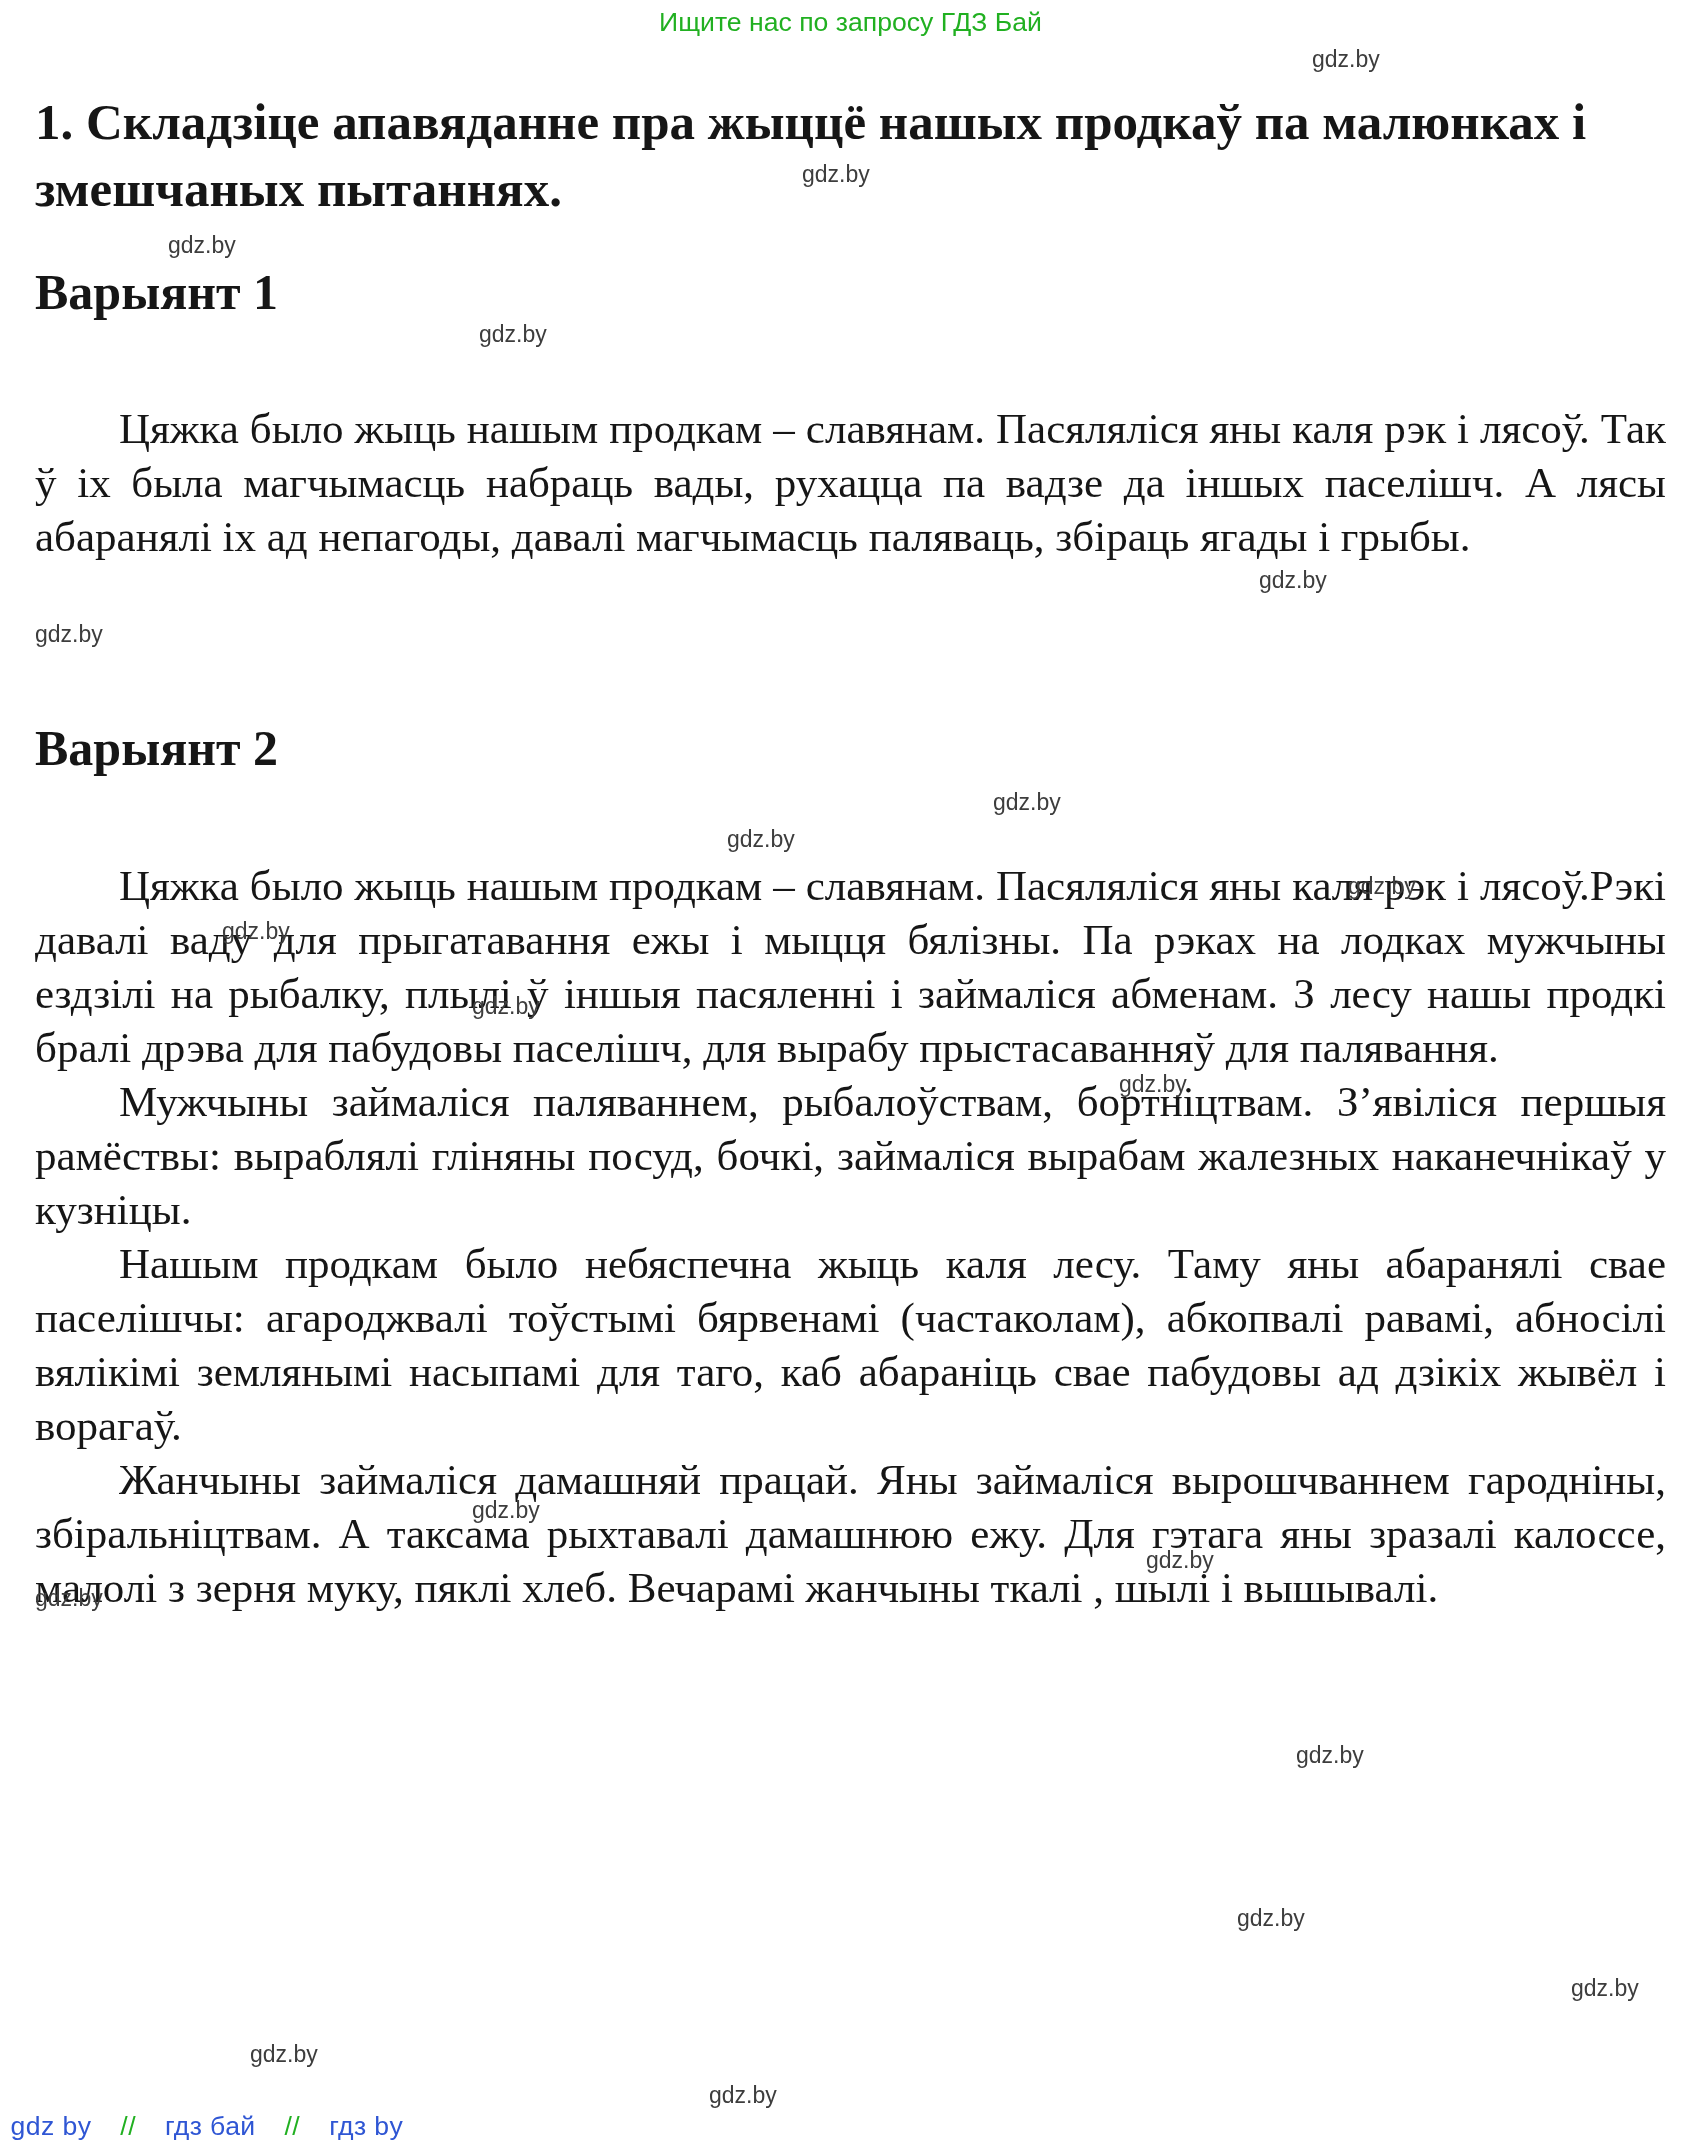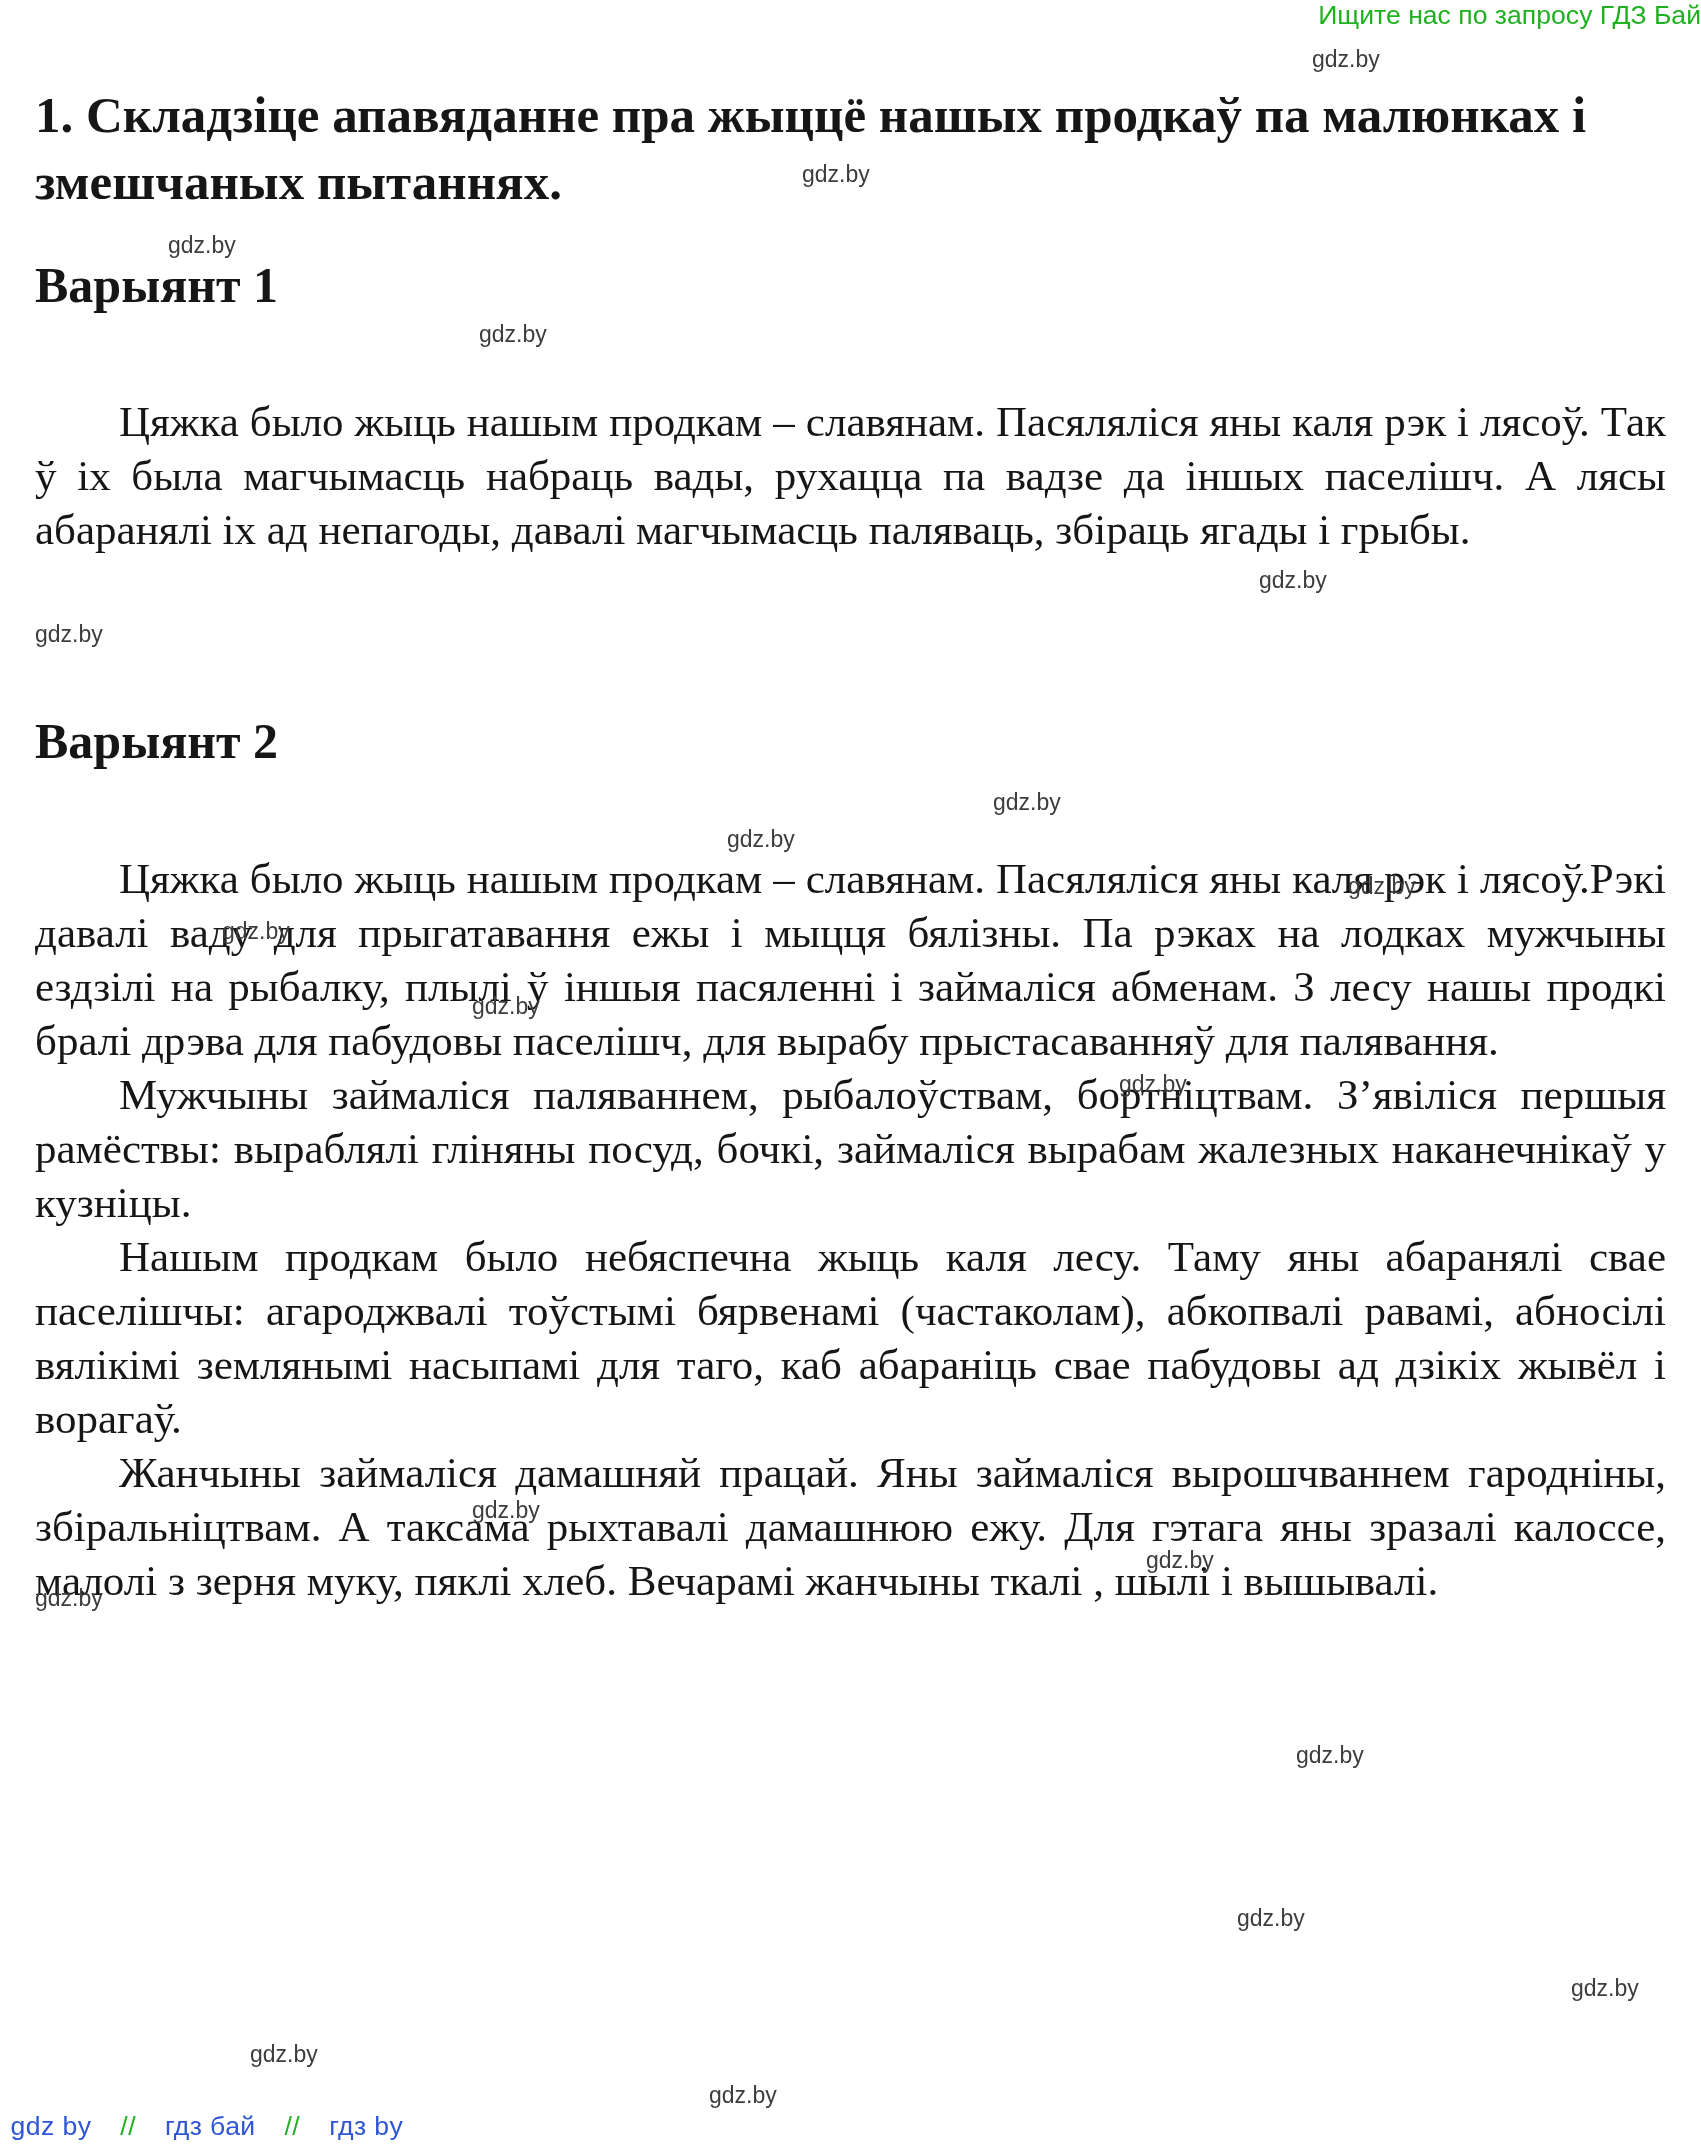--- a/index.html
+++ b/index.html
@@ -13,21 +13,22 @@
     height: 2151px;
     background: #ffffff;
     overflow: hidden;
     font-family: "Liberation Serif", serif;
     color: #161616;
   }
   .content {
     padding: 0 35px;
   }
   .promo {
-    text-align: right;
+    padding-top: 7px;
+    text-align: center;
     font-family: "Liberation Sans", sans-serif;
     font-size: 26.6px;
     color: #21b021;
   }
   .title {
     margin: 51px 0 0 0;
     font-size: 51px;
     font-weight: bold;
     line-height: 1.32;
     text-align: left;

